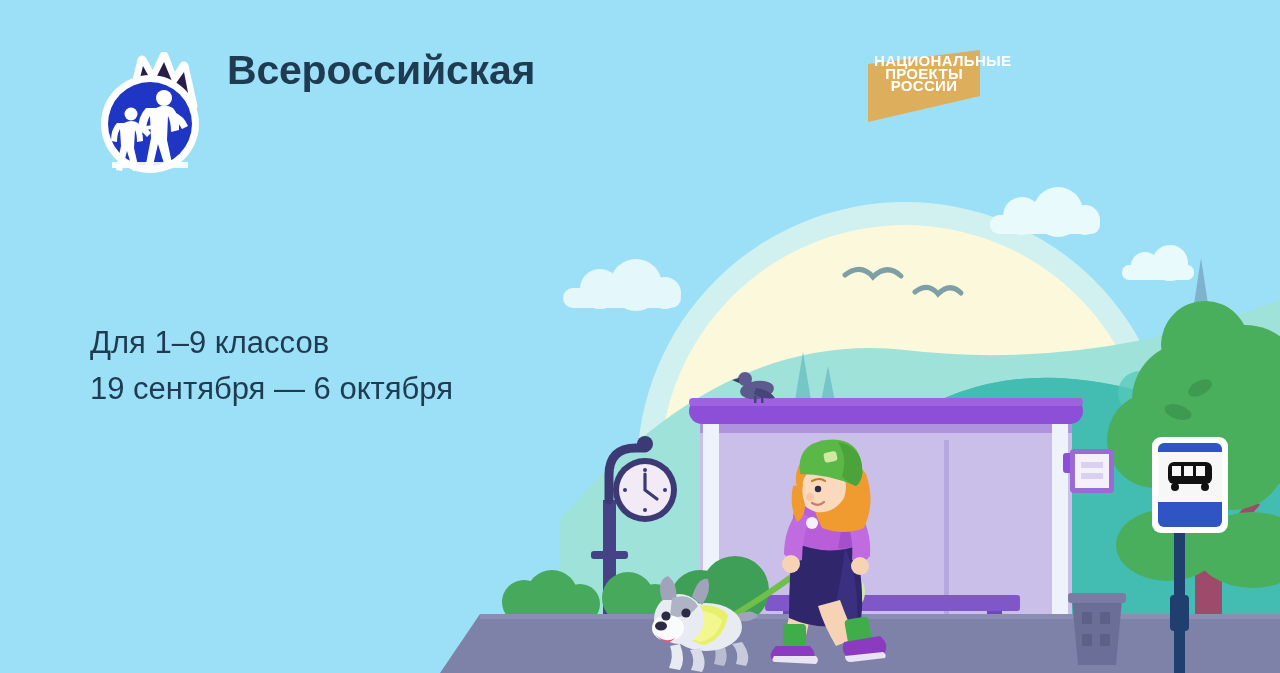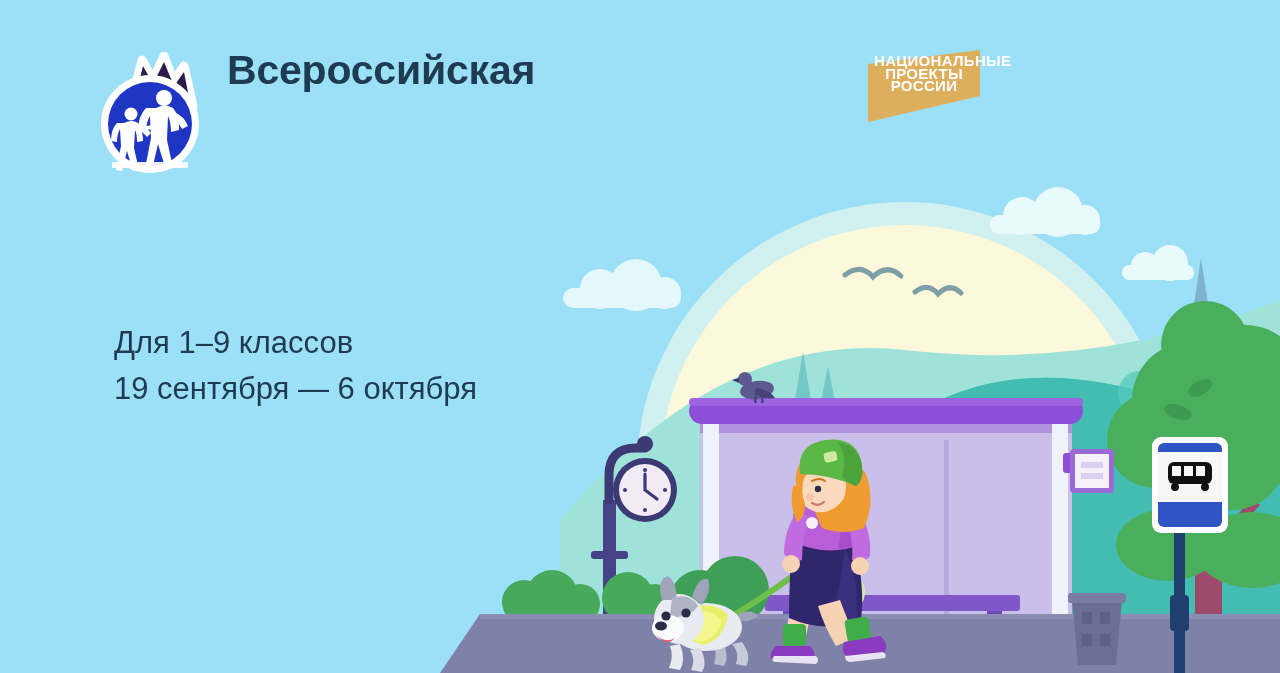--- a/index.html
+++ b/index.html
@@ -14,21 +14,21 @@
     position:absolute;left:219px;top:44px;width:640px;
     font-size:41px;line-height:52px;font-weight:bold;
     color:#1e3b52;letter-spacing:-0.2px;margin-left:8px;
   }
   .headline div{white-space:nowrap;}
   .subline{
     position:absolute;left:90px;top:320px;width:620px;
     font-size:31px;line-height:46px;font-weight:normal;
     color:#1e3b52;
   }
-  .subline div{white-space:nowrap;margin-left:24px;}
+  .subline div{white-space:nowrap;}
   
   .logo-wrap{position:absolute;left:98px;top:52px;width:108px;height:124px;}
   
   .np-wrap{position:absolute;left:868px;top:50px;width:390px;height:72px;}
   .np-flag{position:absolute;left:0;top:0;width:112px;height:72px;}
   .np-flag-text{
     position:absolute;left:6px;top:5px;width:100px;
     text-align:center;color:#ffffff;font-weight:bold;
     font-size:15px;line-height:12.6px;letter-spacing:0.3px;
   }

